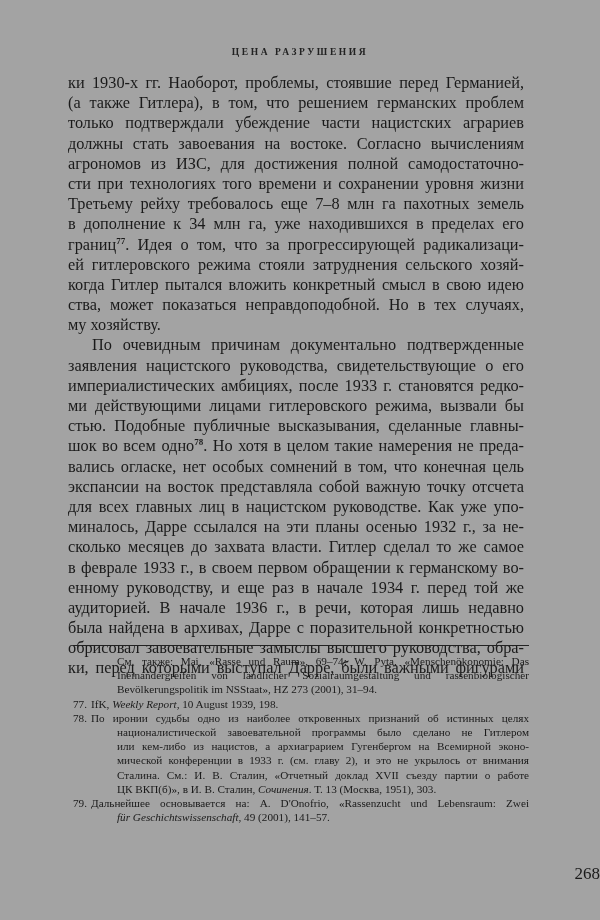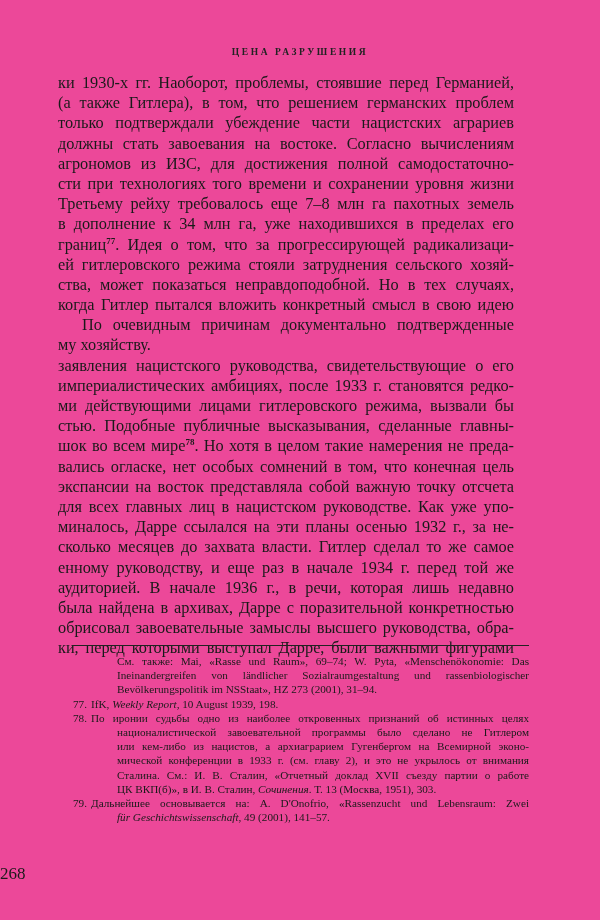--- a/index.html
+++ b/index.html
@@ -1,28 +1,28 @@
 <!DOCTYPE html>
 <html><head>
 <meta charset="utf-8">
 <style>
   html, body { margin: 0; padding: 0; background: #ffffff; }
   body { width: 600px; height: 920px; position: relative; overflow: hidden; }
   .page {
     position: absolute; left: 0; top: 0; width: 600px; height: 920px;
-    background: #ec4899; color: #1a1a1a;
+    background: #a3a3a3; color: #1a1a1a;
     font-family: "DejaVu Serif", "Liberation Serif", serif;
   }
   .running-head {
     position: absolute; top: 47px; left: 0; width: 600px; text-align: center;
     font-family: "Liberation Serif", serif; font-size: 9.5px; font-weight: bold;
     letter-spacing: 2.6px; color: #222;
   }
   .body-text {
-    position: absolute; left: 58px; top: 73px; width: 456px;
+    position: absolute; left: 68px; top: 73px; width: 456px;
   }
   .line {
     font-family: "Liberation Serif", serif;
     font-size: 16.3px; line-height: 20.2px; height: 20.2px;
     white-space: nowrap; text-align: justify; text-align-last: justify;
     color: #1a1a1a;
   }
   .line.last { text-align-last: left; }
   .line.indent { padding-left: 24px; }
   sup { font-size: 9px; line-height: 0; vertical-align: 6px; font-weight: bold; }
@@ -38,55 +38,56 @@
     font-size: 11.2px; line-height: 14.2px; height: 14.2px;
     white-space: nowrap; color: #1a1a1a;
     text-align: justify; text-align-last: justify;
   }
   .note-line.last { text-align-last: left; }
   .note-line.hang { padding-left: 44px; }
   .note-line.first { padding-left: 0; }
   .note-line .num { display: inline-block; width: 18px; }
   .ital { font-style: italic; }
   .page-number {
-    position: absolute; top: 864px; left: 0; width: 600px; text-align: left;
+    position: absolute; top: 864px; left: 0; width: 600px; text-align: right;
     font-family: "Liberation Serif", serif; font-size: 17px; color: #1a1a1a;
   }
 </style>
 </head>
 <body>
 
 <div class="page">
   <div class="running-head">ЦЕНА РАЗРУШЕНИЯ</div>
 
   <div class="body-text">
     <div class="line"><span>ки 1930-х гг. Наоборот, проблемы, стоявшие перед Германией,</span></div>
     <div class="line"><span>(а также Гитлера), в том, что решением германских проблем</span></div>
     <div class="line"><span>только подтверждали убеждение части нацистских аграриев</span></div>
     <div class="line"><span>должны стать завоевания на востоке. Согласно вычислениям</span></div>
     <div class="line"><span>агрономов из ИЗС, для достижения полной самодостаточно-</span></div>
     <div class="line"><span>сти при технологиях того времени и сохранении уровня жизни</span></div>
     <div class="line"><span>Третьему рейху требовалось еще 7–8 млн га пахотных земель</span></div>
     <div class="line"><span>в дополнение к 34 млн га, уже находившихся в пределах его</span></div>
     <div class="line"><span>границ</span><sup>77</sup><span>. Идея о том, что за прогрессирующей радикализаци-</span></div>
     <div class="line"><span>ей гитлеровского режима стояли затруднения сельского хозяй-</span></div>
+    <div class="line"><span>когда Гитлер пытался вложить конкретный смысл в свою идею</span></div>
     <div class="line"><span>ства, может показаться неправдоподобной. Но в тех случаях,</span></div>
-    <div class="line"><span>когда Гитлер пытался вложить конкретный смысл в свою идею</span></div>
+    <div class="line last"><span>му хозяйству.</span></div>
     <div class="line indent"><span>По очевидным причинам документально подтвержденные</span></div>
-    <div class="line last"><span>му хозяйству.</span></div>
     <div class="line"><span>заявления нацистского руководства, свидетельствующие о его</span></div>
     <div class="line"><span>империалистических амбициях, после 1933 г. становятся редко-</span></div>
     <div class="line"><span>ми действующими лицами гитлеровского режима, вызвали бы</span></div>
     <div class="line"><span>стью. Подобные публичные высказывания, сделанные главны-</span></div>
-    <div class="line"><span>шок во всем мире</span><sup>78</sup><span>. Но хотя в целом такие намерения не преда-</span></div>
+    <div class="line"><span>шок во всем одно</span><sup>78</sup><span>. Но хотя в целом такие намерения не преда-</span></div>
     <div class="line"><span>вались огласке, нет особых сомнений в том, что конечная цель</span></div>
     <div class="line"><span>экспансии на восток представляла собой важную точку отсчета</span></div>
     <div class="line"><span>для всех главных лиц в нацистском руководстве. Как уже упо-</span></div>
     <div class="line"><span>миналось, Дарре ссылался на эти планы осенью 1932 г., за не-</span></div>
     <div class="line"><span>сколько месяцев до захвата власти. Гитлер сделал то же самое</span></div>
+    <div class="line"><span>в феврале 1933 г., в своем первом обращении к германскому во-</span></div>
     <div class="line"><span>енному руководству, и еще раз в начале 1934 г. перед той же</span></div>
     <div class="line"><span>аудиторией. В начале 1936 г., в речи, которая лишь недавно</span></div>
     <div class="line"><span>была найдена в архивах, Дарре с поразительной конкретностью</span></div>
     <div class="line"><span>обрисовал завоевательные замыслы высшего руководства, обра-</span></div>
     <div class="line"><span>ки, перед которыми выступал Дарре, были важными фигурами</span></div>
   </div>
 
   <div class="rule"></div>
 
   <div class="notes">

